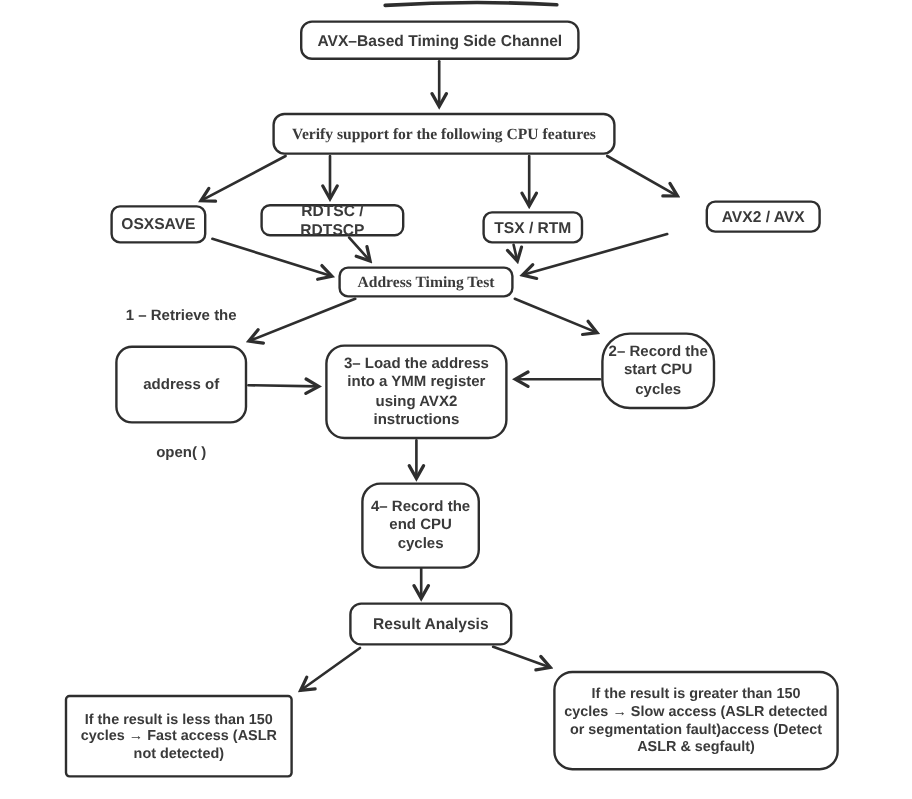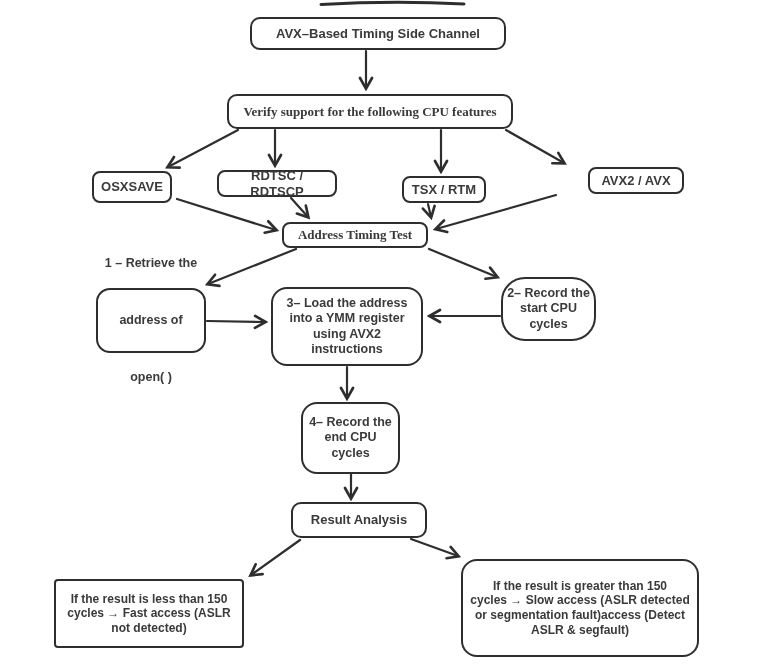--- a/index.html
+++ b/index.html
@@ -46,21 +46,21 @@
       <line x1="429" y1="249" x2="497" y2="277" marker-end="url(#ah)"></line>
       <line x1="207" y1="321" x2="265" y2="322" marker-end="url(#ah)"></line>
       <line x1="500" y1="316" x2="430" y2="316" marker-end="url(#ah)"></line>
       <line x1="347" y1="367" x2="347" y2="398" marker-end="url(#ah)"></line>
       <line x1="351" y1="474" x2="351" y2="498" marker-end="url(#ah)"></line>
       <line x1="300" y1="540" x2="251" y2="575" marker-end="url(#ah)"></line>
       <line x1="411" y1="539" x2="458" y2="556" marker-end="url(#ah)"></line>
     </g>
   </svg>
 
-  <div class="node f13" style="left:250px;top:17px;width:256px;height:33px;">AVX–Based Timing Side Channel</div>
+  <div class="node f13" style="left:250px;top:17px;width:233px;height:33px;">AVX–Based Timing Side Channel</div>
 
   <div class="node f13 nowrap" style="left:227px;top:94px;width:286px;height:35px;">Verify support for the following CPU features</div>
 
   <div class="node f13" style="left:92px;top:171px;width:80px;height:32px;border-radius:8px;">OSXSAVE</div>
 
   <div class="node f13" style="left:217px;top:170px;width:120px;height:27px;border-radius:8px;">RDTSC / RDTSCP</div>
 
   <div class="node f13" style="left:402px;top:176px;width:84px;height:27px;border-radius:8px;">TSX / RTM</div>
 
   <div class="node f13" style="left:588px;top:167px;width:96px;height:27px;border-radius:8px;">AVX2 / AVX</div>
@@ -93,20 +93,20 @@
   </div>
 
   <div class="node f13" style="left:291px;top:502px;width:136px;height:36px;">Result Analysis</div>
 
   <div class="node f12" style="left:54px;top:579px;width:190px;height:69px;border-radius:4px;">
     <span>If the result is less than 150</span>
     <span>cycles → Fast access (ASLR</span>
     <span>not detected)</span>
   </div>
 
-  <div class="node f12" style="left:461px;top:559px;width:238px;height:98px;border-radius:16px;">
+  <div class="node f12" style="left:461px;top:559px;width:238px;height:83px;border-radius:16px;">
     <span>If the result is greater than 150</span>
     <span>cycles → Slow access (ASLR detected</span>
     <span>or segmentation fault)access (Detect</span>
     <span>ASLR &amp; segfault)</span>
   </div>
 
 </div>
 
 </body></html>

